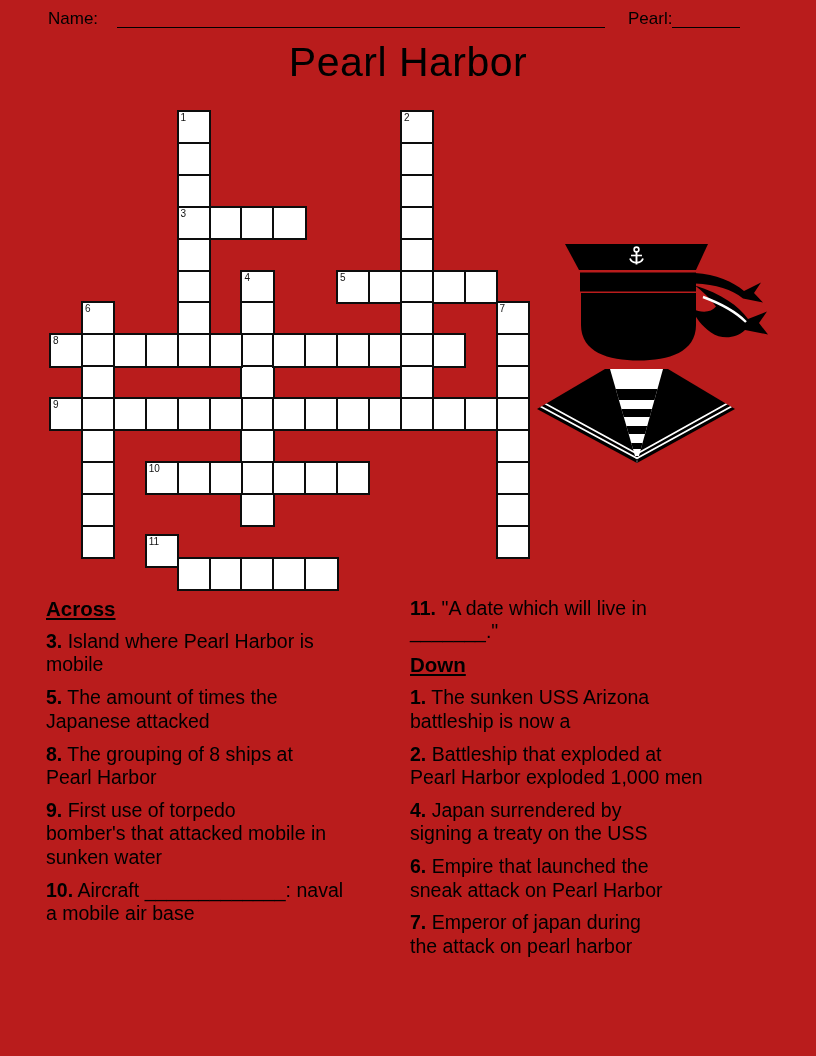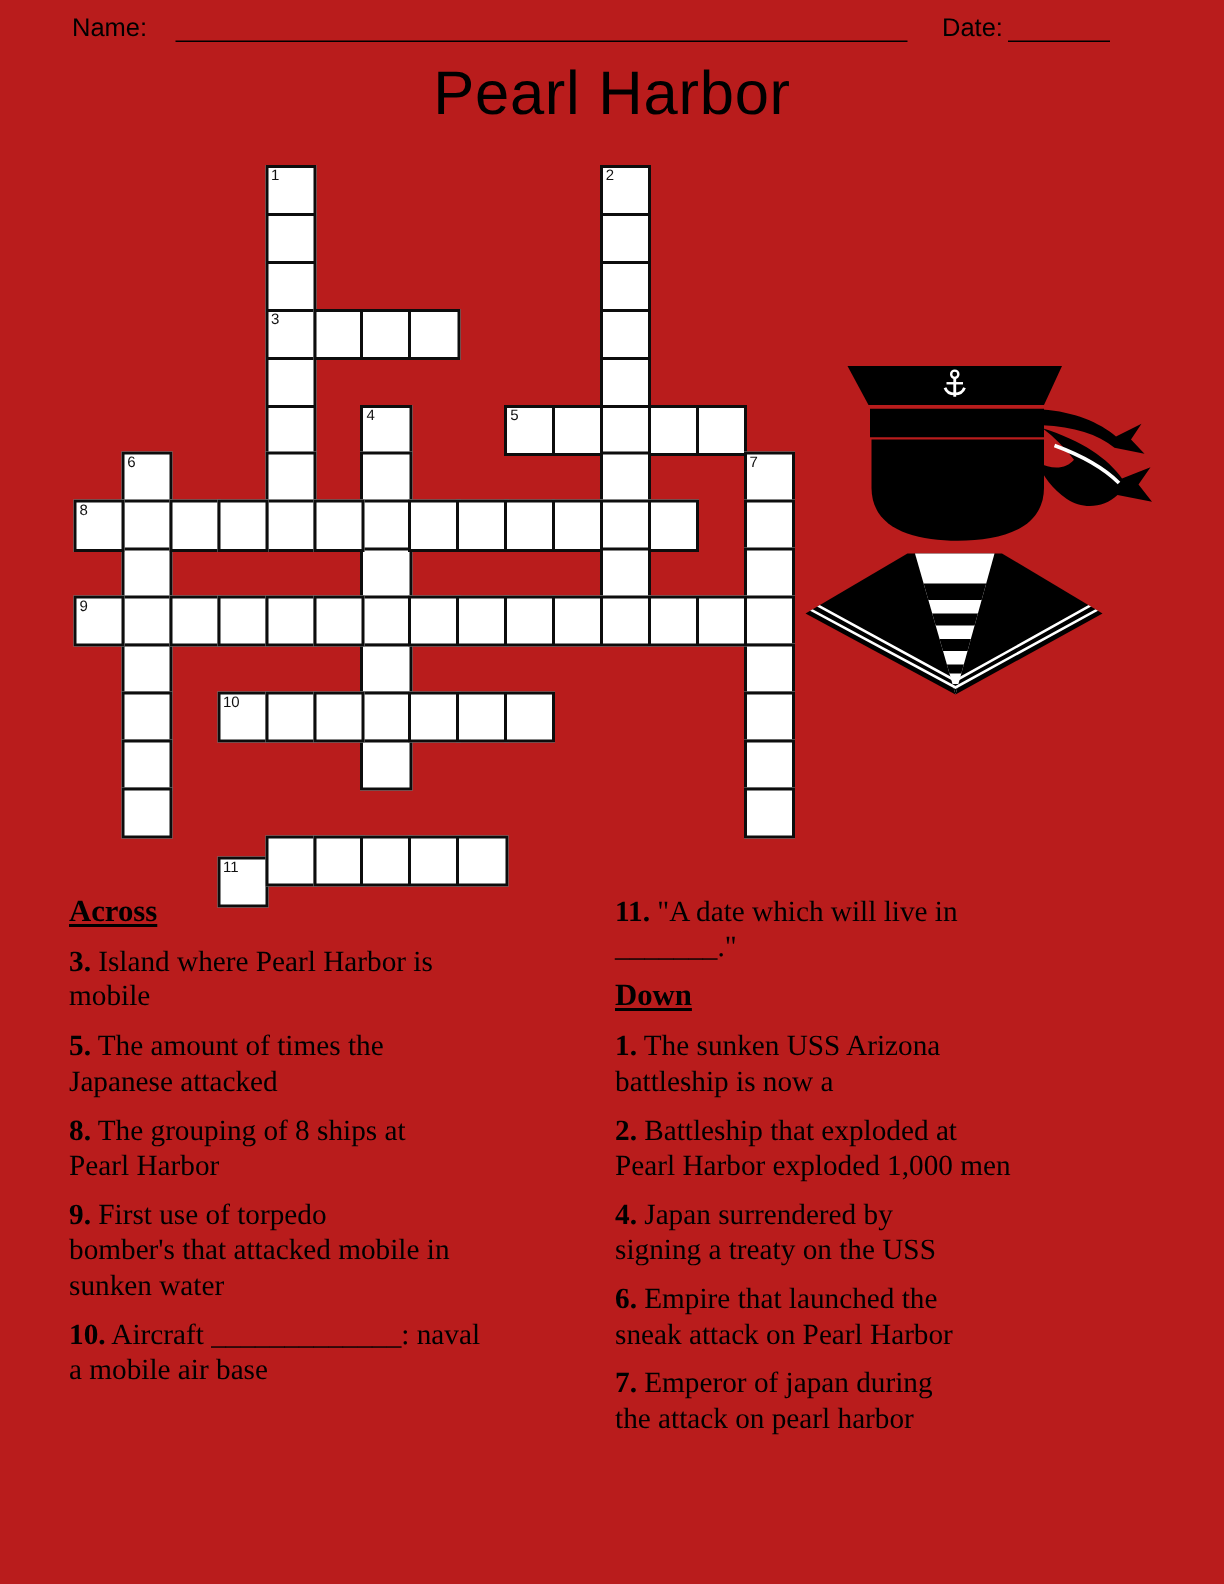--- a/index.html
+++ b/index.html
@@ -9,38 +9,38 @@
   .toplabel{font-size:17px;color:#000;}
   .fillline{position:absolute;height:0;border-bottom:1.7px solid #000;}
   .pagetitle{position:absolute;left:0;right:0;top:38px;text-align:center;
              font-size:41px;line-height:48px;font-weight:400;letter-spacing:0.5px;}
   
   #grid{position:absolute;left:49px;top:110px;}
   .cell{position:absolute;width:34.4px;height:34.4px;box-sizing:border-box;
         border:2.5px solid #0d0d0d;background:#fff;}
   .cellnum{position:absolute;left:2px;top:0px;font-size:10px;line-height:12px;color:#111;}
   
-  .cluecol{position:absolute;top:597px;font-family:Liberation Serif, serif;}
+  .cluecol{position:absolute;top:597px;}
   #col-left{left:46px;width:356px;}
   #col-right{left:410px;width:390px;}
   .cluehead{font-size:20.5px;font-weight:bold;line-height:23.4px;margin-bottom:9.5px;
             text-decoration:underline;text-decoration-thickness:2px;text-underline-offset:2px;
             display:table;}
   .clue{margin-bottom:9.5px;}
   .cline{font-size:19.5px;line-height:23.4px;white-space:nowrap;}
   .cline b{font-weight:bold;}
 </style>
 </head>
 <body>
 
 <div class="page">
 
   <span class="abs toplabel" style="left:48px;top:9px">Name:</span>
   <span class="fillline" style="left:117px;top:27px;width:488px"></span>
-  <span class="abs toplabel" style="left:628px;top:9px">Date:</span>
+  <span class="abs toplabel" style="left:628px;top:9px">Pearl:</span>
   <span class="fillline" style="left:672px;top:27px;width:68px"></span>
 
   <div class="pagetitle">Pearl Harbor</div>
 
   <div id="grid">
       <div class="cell" style="left: 127.6px; top: 0px;">
         <span class="cellnum">1</span>
       </div>
       <div class="cell" style="left: 127.6px; top: 31.9px;"></div>
       <div class="cell" style="left: 127.6px; top: 63.8px;"></div>
@@ -127,21 +127,21 @@
       <div class="cell" style="left: 382.8px; top: 287.1px;"></div>
       <div class="cell" style="left: 414.7px; top: 287.1px;"></div>
       <div class="cell" style="left: 95.7px; top: 350.9px;">
         <span class="cellnum">10</span>
       </div>
       <div class="cell" style="left: 127.6px; top: 350.9px;"></div>
       <div class="cell" style="left: 159.5px; top: 350.9px;"></div>
       <div class="cell" style="left: 223.3px; top: 350.9px;"></div>
       <div class="cell" style="left: 255.2px; top: 350.9px;"></div>
       <div class="cell" style="left: 287.1px; top: 350.9px;"></div>
-      <div class="cell" style="left: 95.7px; top: 461px;">
+      <div class="cell" style="left: 95.7px; top: 424px;">
         <span class="cellnum">11</span>
       </div>
       <div class="cell" style="left: 127.6px; top: 446.6px;"></div>
       <div class="cell" style="left: 159.5px; top: 446.6px;"></div>
       <div class="cell" style="left: 191.4px; top: 446.6px;"></div>
       <div class="cell" style="left: 223.3px; top: 446.6px;"></div>
       <div class="cell" style="left: 255.2px; top: 446.6px;"></div>
     </div>
 
   <svg class="abs" style="left:530px;top:240px" width="248" height="230" viewBox="0 0 248 230">

